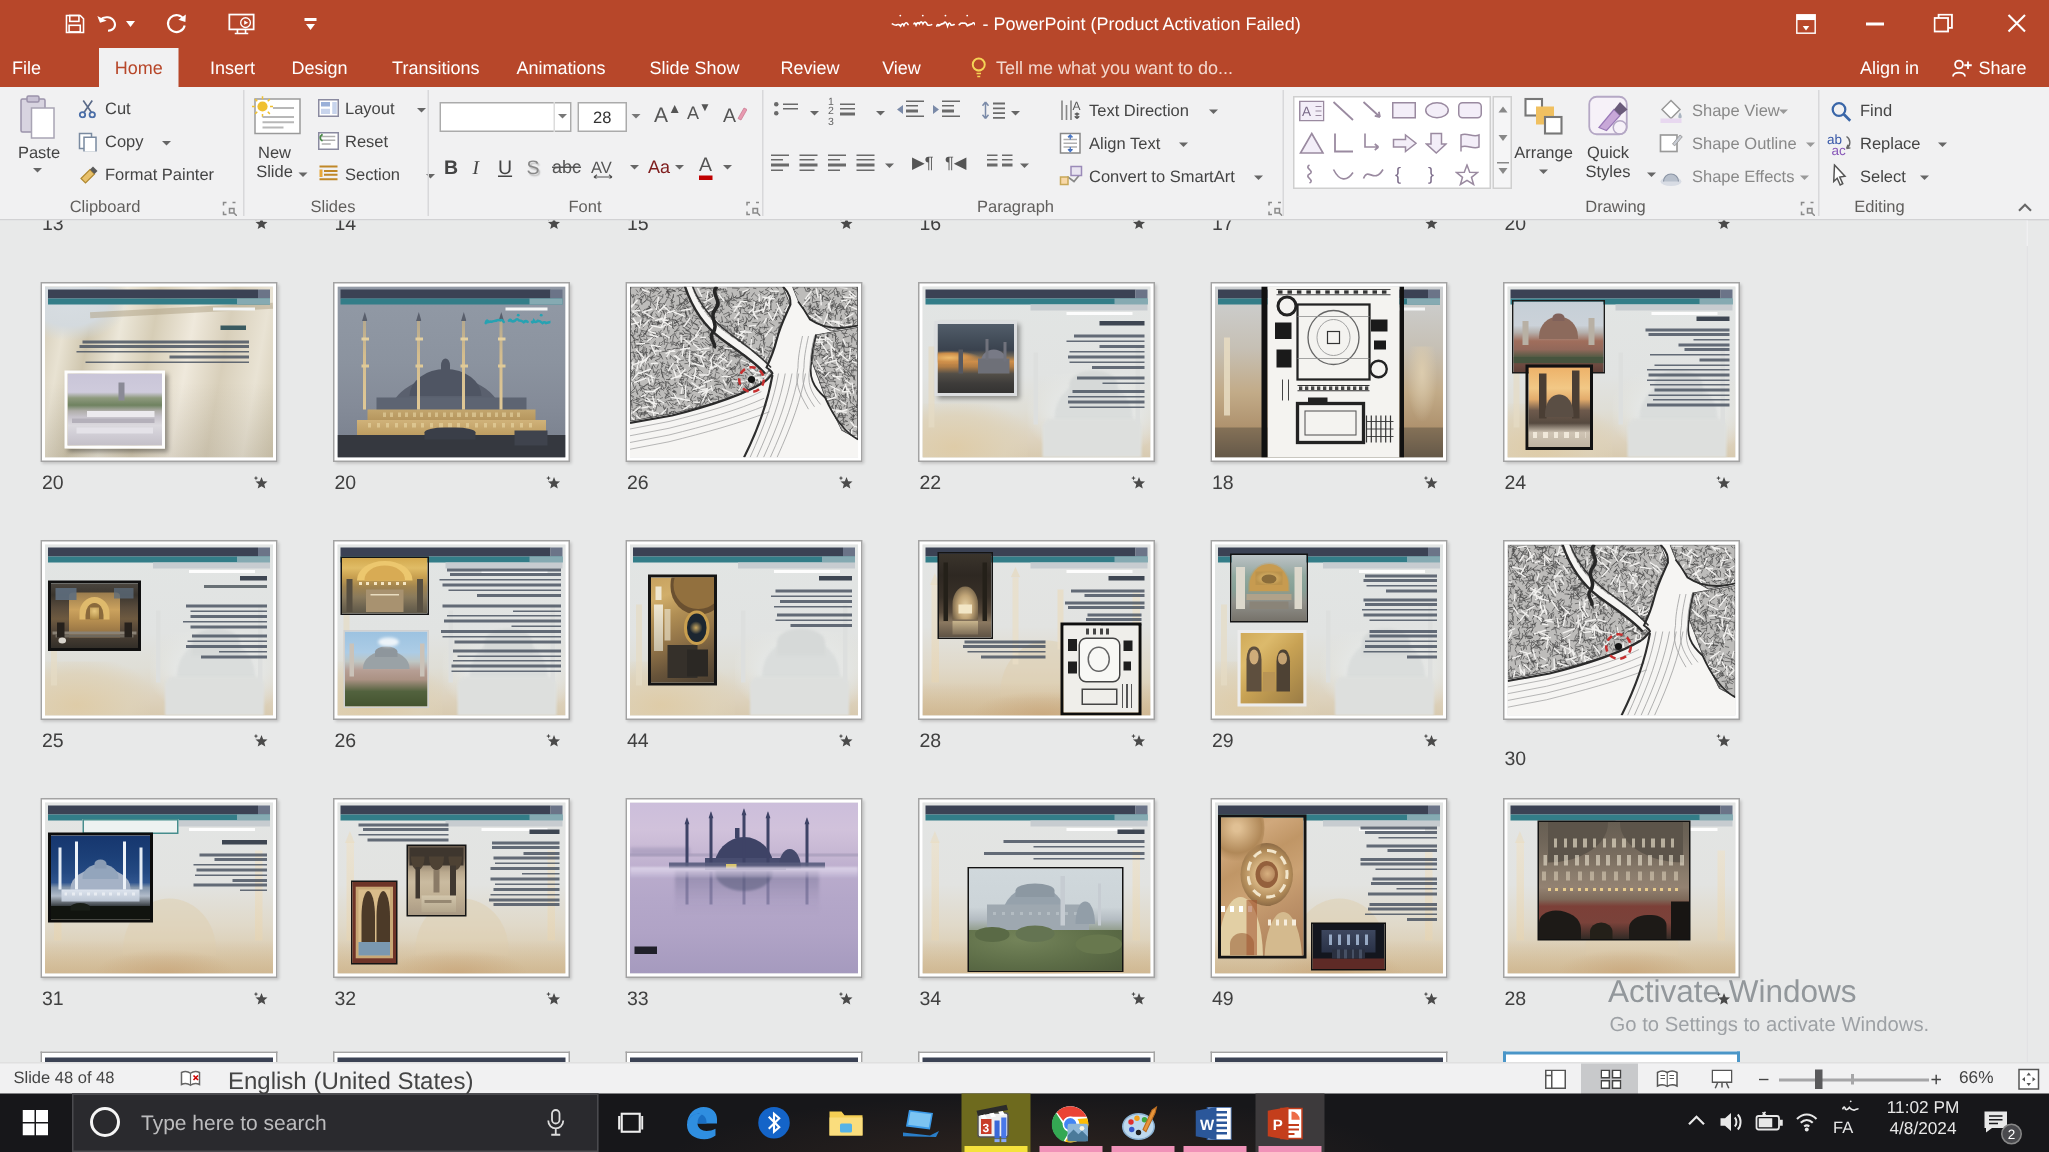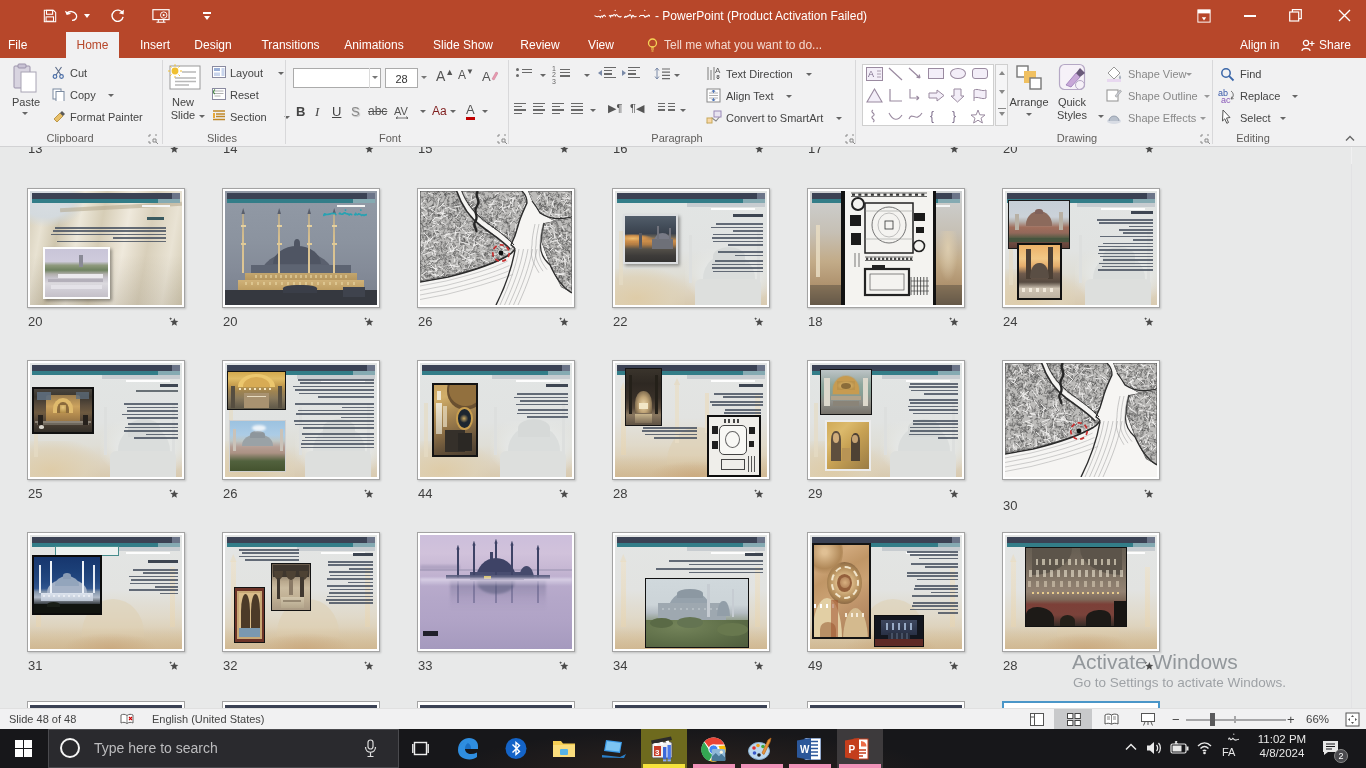--- a/index.html
+++ b/index.html
@@ -1351,21 +1351,21 @@
     <div class="abs" style="left:1351px;top:0;width:15px;height:561px;background:#f0f0f1;border-left:1px solid #e2e2e4"></div>
     <div class="abs" style="left:1351px;top:0;width:15px;height:17px;background:#f0f0f1"></div>
   </div>
 <div class="abs" style="left:0;top:708px;width:1366px;height:21px;background:#f1f1f2;border-top:1px solid #e0e0e0">
     <div class="abs" style="left:9px;top:4px;font-size:11px;color:#444">Slide 48 of 48</div>
     <svg class="abs" style="left:120px;top:4px" width="15" height="13" viewBox="0 0 15 13">
 <path d="M1 2 C3 1 5 1 7 2.5 C9 1 11 1 13 2 V10 C11 9 9 9 7 10.5 C5 9 3 9 1 10 Z" fill="#fff" stroke="#666" stroke-width="1"></path>
 <path d="M7 2.5 V10.5" stroke="#666" stroke-width=".8"></path>
 <path d="M9 4 L12 7 M12 4 L9 7" stroke="#c00" stroke-width="1.1"></path>
     </svg>
-    <div class="abs" style="left:152px;top:4px;font-size:11px;color:#444">English (United States)</div>
+    <div class="abs" style="left:152px;top:4px;font-size:16px;color:#444">English (United States)</div>
     <div class="abs" style="left:1054px;top:0;width:38px;height:21px;background:#c8c9cb"></div>
     <svg class="abs" style="left:1030px;top:4px" width="14" height="13" viewBox="0 0 14 13">
 <rect x="0.5" y="0.5" width="13" height="12" fill="#fff" stroke="#555"></rect>
 <path d="M4.5 0.5 V12.5 M0.5 4 H4.5" stroke="#555" stroke-width="1"></path>
     </svg>
     <svg class="abs" style="left:1067px;top:4px" width="14" height="13" viewBox="0 0 14 13">
 <rect x="0.5" y="0.5" width="5.4" height="5" fill="#fff" stroke="#444"></rect>
 <rect x="8" y="0.5" width="5.4" height="5" fill="#fff" stroke="#444"></rect>
 <rect x="0.5" y="7.5" width="5.4" height="5" fill="#fff" stroke="#444"></rect>
 <rect x="8" y="7.5" width="5.4" height="5" fill="#fff" stroke="#444"></rect>

